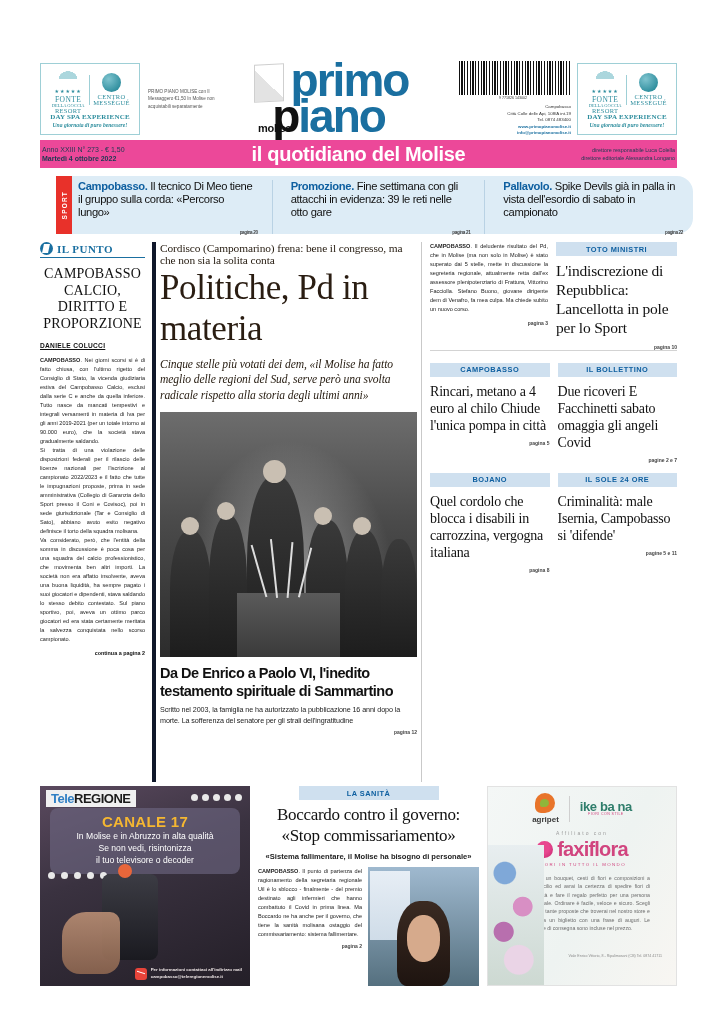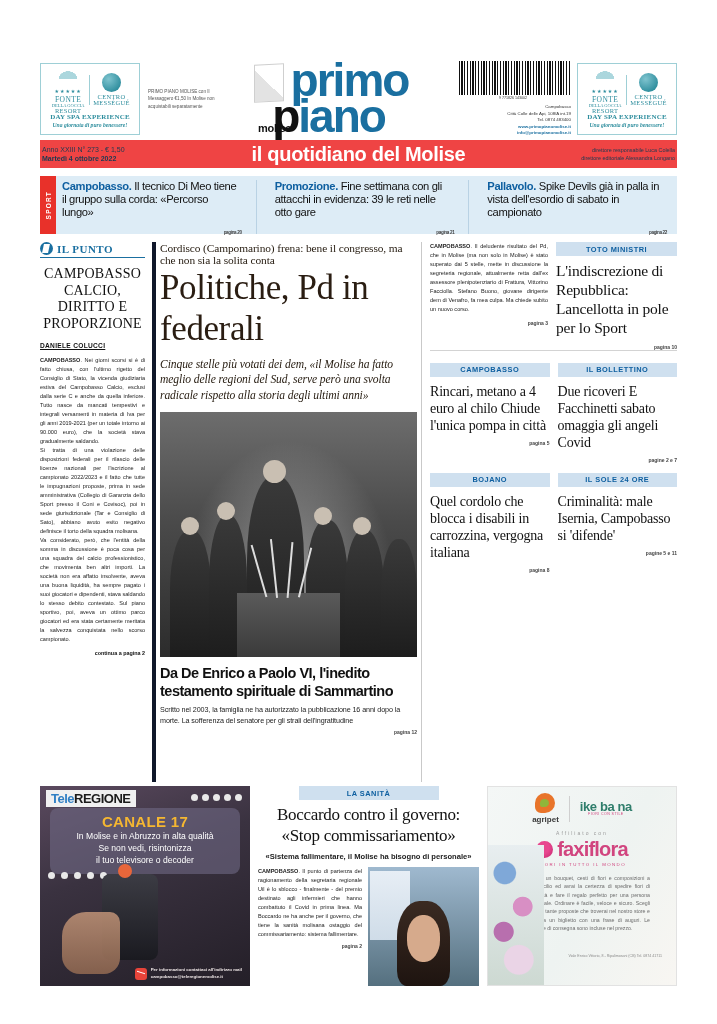--- a/index.html
+++ b/index.html
@@ -113,39 +113,40 @@
   .barcode-num { font-size: 3.6px; color: #333; margin-top: 1px; text-align: center; }
   .contact-lines {
     font-size: 4.4px; line-height: 1.5; color: #333; margin-top: 4px;
   }
   .contact-lines .bold { font-weight: bold; color: #1a6fa0; }
 
   
   .blue-band {
     position: absolute; left: 40px; top: 140px;
     width: 637px; height: 28px;
-    background: #ef4444;
+    background: #ec4899;
     display: flex; align-items: center;
     padding: 0 2px;
   }
   .band-left { font-size: 7px; line-height: 1.35; color: #1b3a52; width: 150px; }
   .band-left .b { font-weight: bold; }
   .band-center {
     flex: 1; text-align: center;
     font-size: 20px; font-weight: bold; color: #ffffff;
     letter-spacing: -.3px;
   }
   .band-right { font-size: 5.4px; line-height: 1.5; text-align: right; color: #1b3a52; width: 150px; }
 
   
   .sport-strip {
-    position: absolute; left: 40px; top: 176px;
+    position: absolute; left: 56px; top: 176px;
     width: 637px; height: 58px;
     background: #ddecf6;
     display: flex;
+    border-radius: 16px;
   }
   .sport-tab {
     width: 16px; background: #e8312a; color: #fff;
     display: flex; align-items: center; justify-content: center;
     flex: none;
   }
   .sport-tab span {
     writing-mode: vertical-rl; transform: rotate(180deg);
     font-size: 6.5px; font-weight: bold; letter-spacing: 1.2px;
   }
@@ -561,21 +562,21 @@
       <div class="punto-title">CAMPOBASSO CALCIO, DIRITTO E PROPORZIONE</div>
       <div class="byline">DANIELE COLUCCI</div>
       <div class="body-txt"><span class="city">CAMPOBASSO</span><span>. Nei giorni scorsi si è di fatto chiusa, con l'ultimo rigetto del Consiglio di Stato, la vicenda giudiziaria estiva del Campobasso Calcio, esclusi dalla serie C e anche da quella inferiore. Tutto nasce da mancati tempestivi e integrali versamenti in materia di Iva per gli anni 2019-2021 (per un totale intorno ai 90.000 euro), che la società stava gradualmente saldando.</span></div>
       <div class="body-txt">Si tratta di una violazione delle disposizioni federali per il rilascio delle licenze nazionali per l'iscrizione al campionato 2022/2023 e il fatto che tutte le impugnazioni proposte, prima in sede amministrativa (Collegio di Garanzia dello Sport presso il Coni e Covisoc), poi in sede giurisdizionale (Tar e Consiglio di Sato), abbiano avuto esito negativo definisce il torto della squadra molisana.</div>
       <div class="body-txt">Va considerato, però, che l'entità della somma in discussione è poca cosa per una squadra del calcio professionistico, che movimenta ben altri importi. La società non era affatto insolvente, aveva una buona liquidità, ha sempre pagato i suoi giocatori e dipendenti, stava saldando lo stesso debito contestato. Sul piano sportivo, poi, aveva un ottimo parco giocatori ed era stata certamente meritata la salvezza conquistata nello scorso campionato.</div>
       <div class="cont-note">continua a pagina 2</div>
     </div>
 
     <div class="col-center">
       <div class="kicker">Cordisco (Campomarino) frena: bene il congresso, ma che non sia la solita conta</div>
-      <div class="head-main">Politiche, Pd in federali</div>
+      <div class="head-main">Politiche, Pd in materia</div>
       <div class="subhead">Cinque stelle più votati dei dem, «il Molise ha fatto meglio delle regioni del Sud, serve però una svolta radicale rispetto alla storia degli ultimi anni»</div>
 
       <div class="photo">
         <div class="figure" style="left:4%;  width:16%; height:52%;"></div>
         <div class="figure" style="left:19%; width:15%; height:58%;"></div>
         <div class="figure" style="left:34%; width:22%; height:74%;"></div>
         <div class="figure" style="left:57%; width:16%; height:56%;"></div>
         <div class="figure" style="left:72%; width:15%; height:52%;"></div>
         <div class="figure" style="left:86%; width:14%; height:48%;"></div>
         <div class="head-dot" style="left:8%;  bottom:50%; width:7%;  padding-bottom:7%;"></div>

